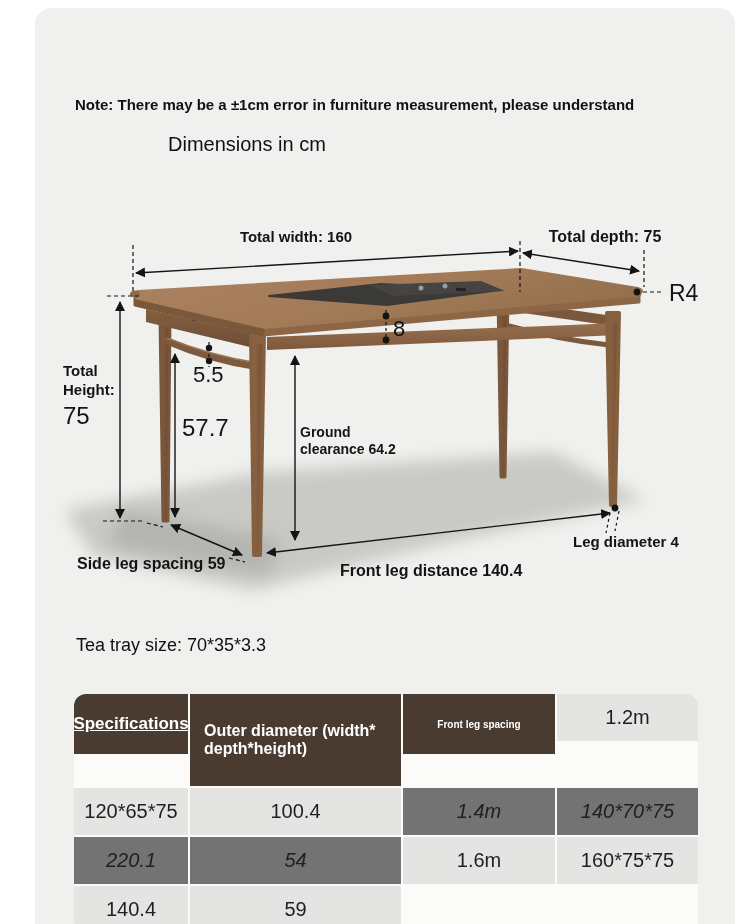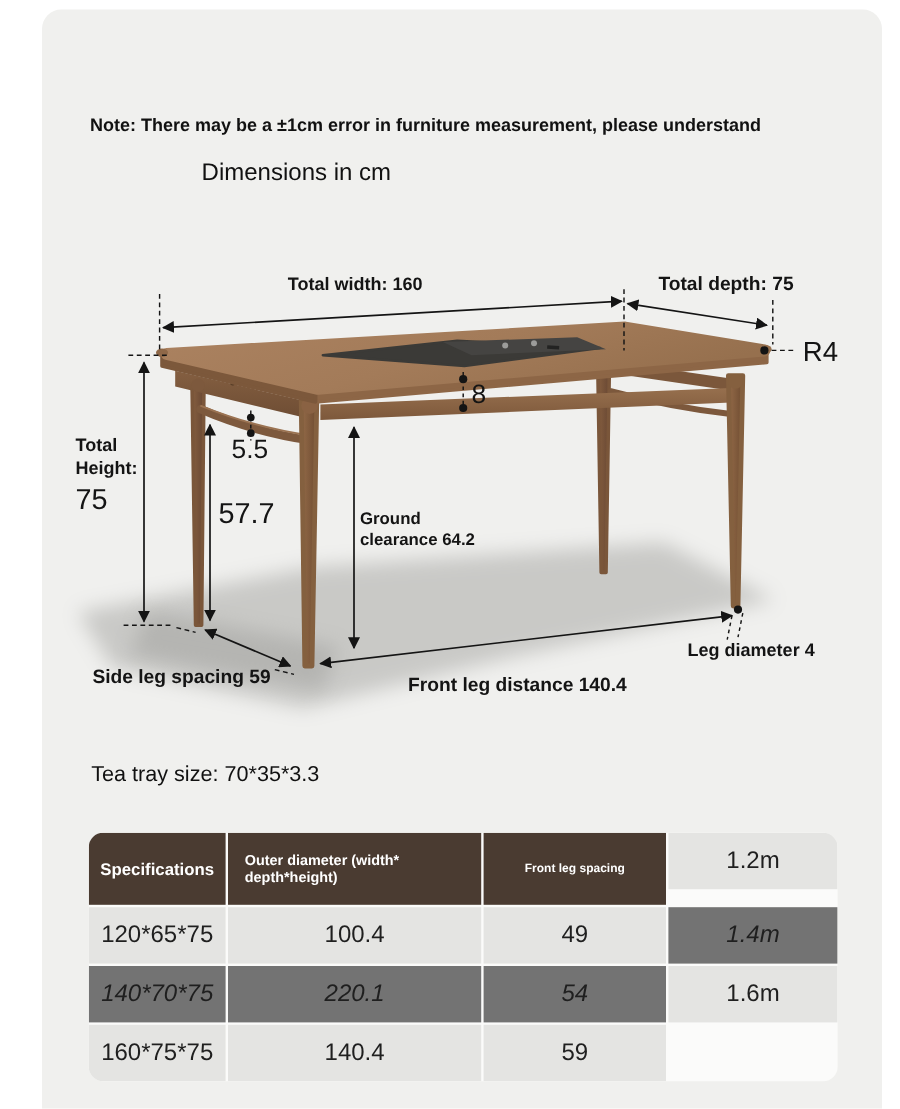--- a/index.html
+++ b/index.html
@@ -11,22 +11,22 @@
   .heading{position:absolute;left:133px;top:125px;font-size:20px;font-weight:400;color:#111;}
   .tea-tray{position:absolute;left:41px;top:627px;font-size:18px;font-weight:400;color:#111;}
   .diagram{position:absolute;left:-22px;top:172px;width:750px;height:438px;}
   svg text{font-family:"Liberation Sans", sans-serif;fill:#141414;}
   .dim-bold{font-weight:700;}
   .spec-table{position:absolute;left:39px;top:686px;width:624px;display:grid;
     grid-template-columns:114px 211px 152px 141px;grid-auto-rows:auto;gap:2px;
     background:#fbfbfa;border-radius:12px;overflow:hidden;}
   .spec-cell{display:flex;align-items:center;justify-content:center;text-align:center;}
   .spec-head{background:#4a3b31;color:#ffffff;font-weight:700;height:60px;}
-  .spec-head.c0{font-size:14px;}
-  .spec-head.c1{font-size:12px;justify-content:flex-start;text-align:left;padding:0 14px;}
+  .spec-head.c0{font-size:17px;text-decoration:underline;}
+  .spec-head.c1{font-size:16px;justify-content:flex-start;text-align:left;padding:16px 14px;}
   .spec-head.c2{font-size:10px;}
   .spec-head.c3{font-size:14px;}
   .spec-data{height:47px;font-size:20px;color:#1f1f1f;}
   .row-a{background:#e4e4e2;}
   .row-b{background:#737373;font-style:italic;}
 </style>
 </head>
 <body>
 
 <div class="stage">
@@ -193,21 +193,20 @@
     <div class="tea-tray">Tea tray size: 70*35*3.3</div>
 
     <div class="spec-table">
       <div class="spec-cell spec-head c0">Specifications</div>
       <div class="spec-cell spec-head c1">Outer diameter (width* depth*height)</div>
       <div class="spec-cell spec-head c2">Front leg spacing</div>
 
       <div class="spec-cell spec-data row-a">1.2m</div>
       <div class="spec-cell spec-data row-a">120*65*75</div>
       <div class="spec-cell spec-data row-a">100.4</div>
-      <div class="spec-cell spec-data row-a">49</div>
 
       <div class="spec-cell spec-data row-b">1.4m</div>
       <div class="spec-cell spec-data row-b">140*70*75</div>
       <div class="spec-cell spec-data row-b">220.1</div>
       <div class="spec-cell spec-data row-b">54</div>
 
       <div class="spec-cell spec-data row-a">1.6m</div>
       <div class="spec-cell spec-data row-a">160*75*75</div>
       <div class="spec-cell spec-data row-a">140.4</div>
       <div class="spec-cell spec-data row-a">59</div>

